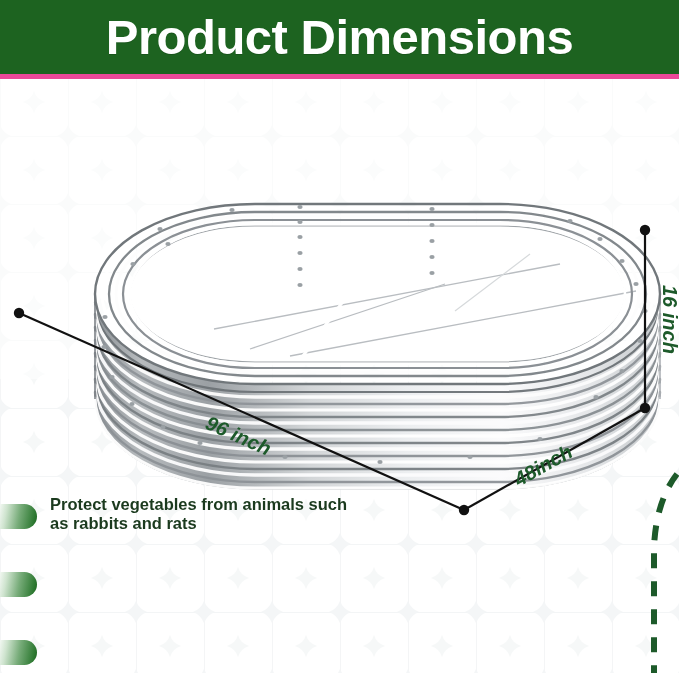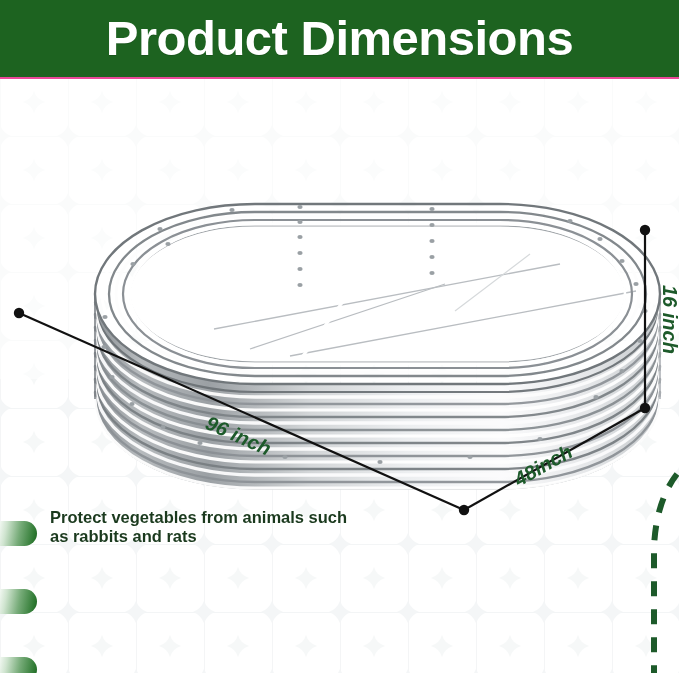--- a/index.html
+++ b/index.html
@@ -29,21 +29,21 @@
     left: 0;
     top: 0;
     width: 679px;
     height: 79px;
     background: #1d6320;
     z-index: 5;
     display: flex;
     align-items: center;
     justify-content: center;
     box-sizing: border-box;
-    border-bottom: 2px solid #ec4899;
+    border-bottom: 5px solid #ec4899;
   }
   #header-title {
     color: #ffffff;
     font-size: 49px;
     font-weight: bold;
     letter-spacing: -0.5px;
     line-height: 1;
     font-family: "Liberation Sans", sans-serif;
     white-space: nowrap;
     text-shadow: 0 1px 0 rgba(0,0,0,0.15);
@@ -73,21 +73,21 @@
   
   #feature-list {
     position: absolute;
     left: 0;
     top: 478px;
     width: 640px;
     z-index: 4;
   }
   .feature-row {
     display: flex;
-    align-items: flex-end;
+    align-items: center;
     height: 68px;
   }
   .bullet-pill {
     flex: 0 0 auto;
     width: 37px;
     height: 25px;
     margin-top: 8px;
     border-top-right-radius: 13px;
     border-bottom-right-radius: 13px;
     background: linear-gradient(100deg, #f2f8f2 0%, #cfe4cf 18%, #76ab78 52%, #2f7a33 88%, #1d6320 100%);

